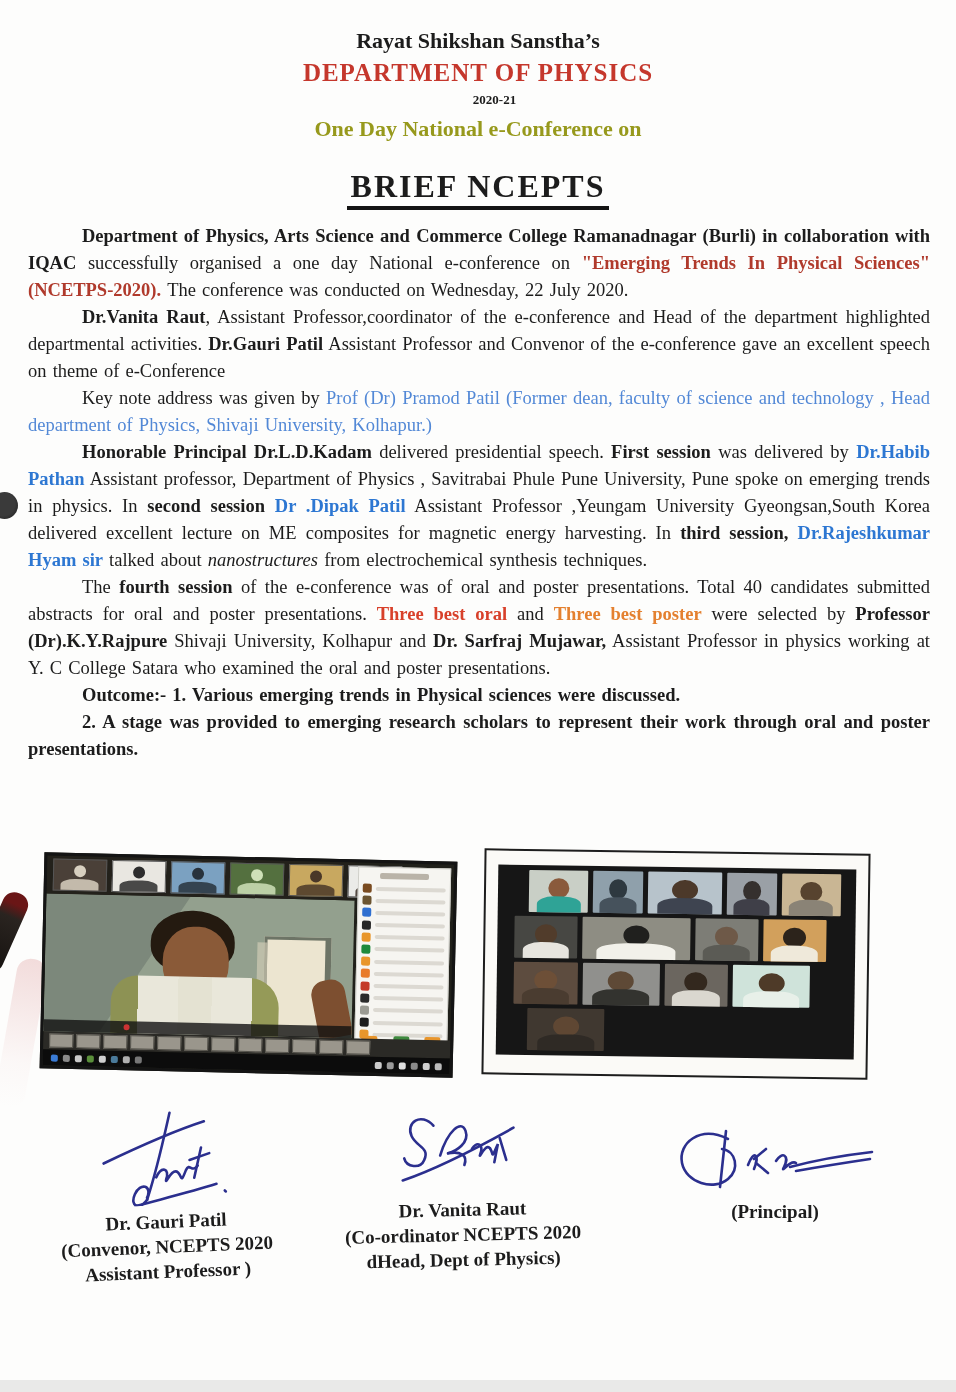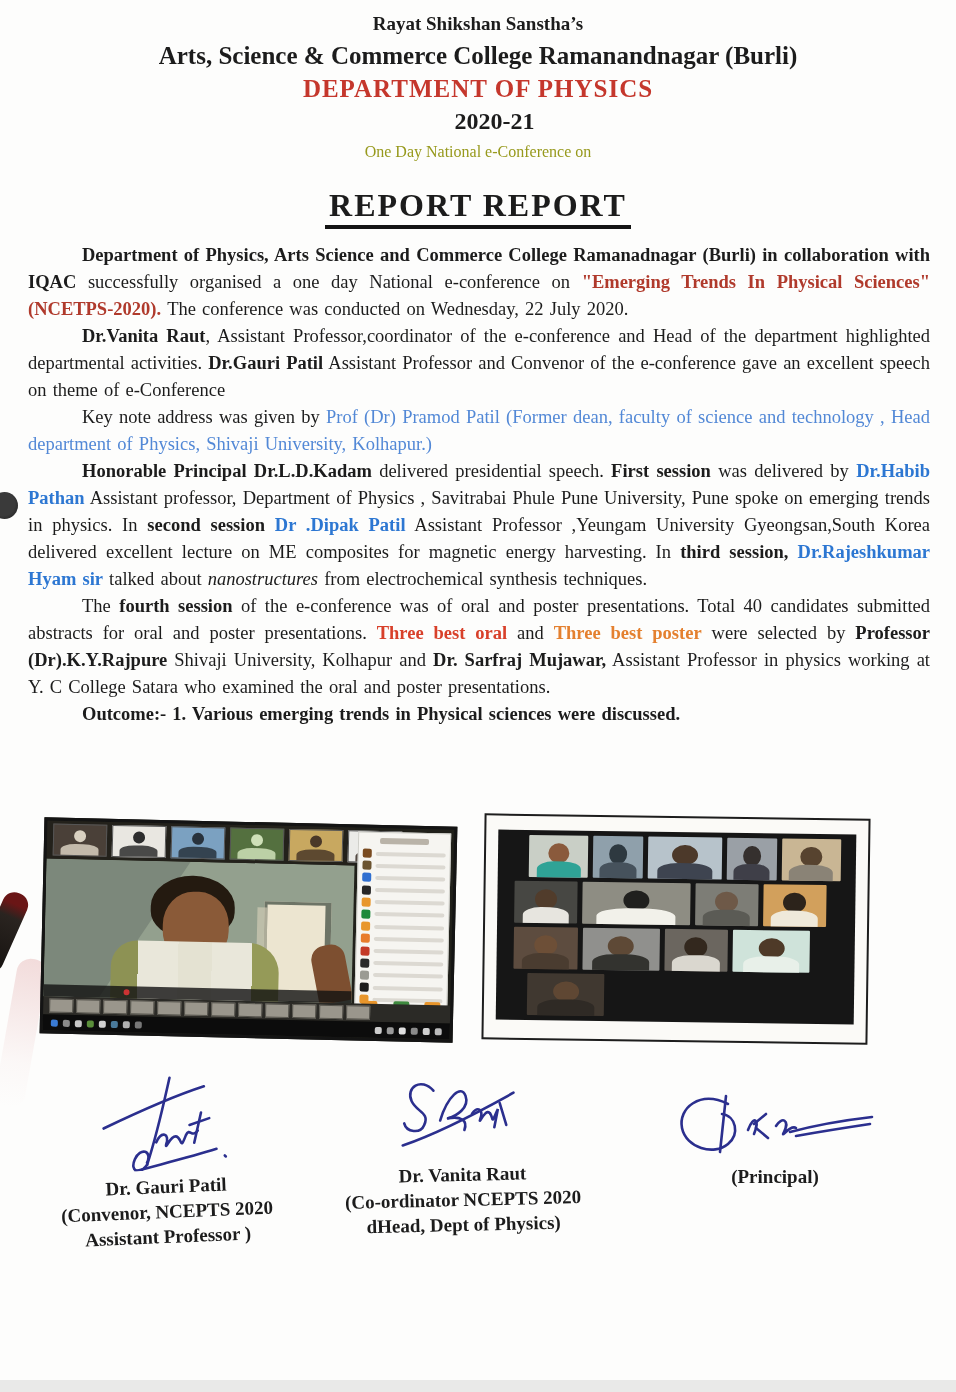--- a/index.html
+++ b/index.html
@@ -3,25 +3,25 @@
 <meta charset="utf-8">
 <style>
   html,body{margin:0;padding:0;}
   body{
     width:956px;height:1392px;position:relative;overflow:hidden;
     background:#fdfdfc;color:var(--ink,#1c1c1c);
     font-family:"Liberation Serif","DejaVu Serif",serif;
   }
   
   .doc-header{text-align:center;padding-top:13px;}
-  .h-line1{font-size:19px;font-weight:bold;}
+  .h-line1{font-size:22px;font-weight:bold;margin-top:15px;}
   .h-line2{font-size:25px;font-weight:bold;margin-top:7px;}
   .h-line3{font-size:25px;font-weight:bold;letter-spacing:1px;color:var(--header-red);margin-top:5px;}
-  .h-line4{font-size:24px;font-weight:bold;margin-top:5px;padding-left:33px;}
-  .h-line5{font-size:16px;font-weight:normal;color:var(--header-olive);margin-top:8px;}
+  .h-line4{font-size:13px;font-weight:bold;margin-top:5px;padding-left:33px;}
+  .h-line5{font-size:22px;font-weight:bold;color:var(--header-olive);margin-top:8px;}
   .h-line6{font-size:23px;font-weight:bold;color:var(--title-red);margin-top:6px;}
   
   .report-title-wrap{text-align:center;margin-top:26px;}
   .report-title{
     display:inline-block;font-size:32px;font-weight:bold;letter-spacing:2px;
     border-bottom:4px solid #141414;padding:0 4px 1px 4px;
   }
   
   .report-body{margin:13px 26px 0 28px;}
   .para{
@@ -117,37 +117,37 @@
   .sig-block.b3{width:250px;margin-left:48px;margin-top:14px;}
   .sig-svg path{fill:none;stroke:var(--signature-ink);stroke-width:2.6;stroke-linecap:round;}
   .sig-name{font-size:19px;font-weight:bold;line-height:25px;}
   .sig-line{font-size:19px;font-weight:bold;line-height:25px;}
 </style>
 </head>
 <body>
 
 <div class="doc-header">
   <div class="h-line1">Rayat Shikshan Sanstha’s</div>
-  <div class="h-line2">Arts, Science &amp; Commerce College Ramanandnagar (Burli)</div>
   <div class="h-line3">DEPARTMENT OF PHYSICS</div>
   <div class="h-line4">2020-21</div>
   <div class="h-line5">One Day National e-Conference on</div>
 </div>
 
 <div class="report-title-wrap">
-  <span class="report-title">REPORT REPORT</span>
+  <span class="report-title">BRIEF NCEPTS</span>
 </div>
 
 <div class="report-body">
     <p class="para"><span class="seg-b">Department of Physics, Arts Science and Commerce College Ramanadnagar (Burli) in collaboration with IQAC </span><span class="seg-n">successfully organised a one day National e-conference on </span><span class="seg-rb">"Emerging Trends In Physical Sciences" (NCETPS-2020). </span><span class="seg-n">The conference was conducted on Wednesday, 22 July 2020.</span></p>
     <p class="para"><span class="seg-b">Dr.Vanita Raut</span><span class="seg-n">, Assistant  Professor,coordinator of the e-conference  and Head of the department highlighted  departmental activities. </span><span class="seg-b">Dr.Gauri Patil</span><span class="seg-n"> Assistant Professor and Convenor of the e-conference gave an excellent speech on theme of e-Conference</span></p>
     <p class="para"><span class="seg-n">Key note address was given by </span><span class="seg-bl">Prof (Dr) Pramod Patil (Former dean, faculty of science and technology , Head department of Physics, Shivaji University, Kolhapur.)</span></p>
     <p class="para"><span class="seg-b">Honorable Principal Dr.L.D.Kadam</span><span class="seg-n">  delivered  presidential speech. </span><span class="seg-b">First session</span><span class="seg-n"> was delivered by </span><span class="seg-blb">Dr.Habib Pathan</span><span class="seg-n"> Assistant professor, Department of Physics , Savitrabai Phule Pune University, Pune spoke on emerging trends in physics. In </span><span class="seg-b">second session </span><span class="seg-blb">Dr .Dipak Patil</span><span class="seg-n"> Assistant Professor ,Yeungam University Gyeongsan,South Korea delivered excellent lecture on ME composites for magnetic energy harvesting. In </span><span class="seg-b">third session, </span><span class="seg-blb">Dr.Rajeshkumar Hyam sir</span><span class="seg-n"> talked about </span><span class="seg-i">nanostructures</span><span class="seg-n"> from electrochemical synthesis techniques.</span></p>
     <p class="para"><span class="seg-n">The </span><span class="seg-b">fourth session</span><span class="seg-n"> of the e-conference was of  oral and poster presentations. Total 40 candidates submitted abstracts for oral and poster presentations. </span><span class="seg-ob">Three best oral</span><span class="seg-n"> and </span><span class="seg-o2b">Three best poster</span><span class="seg-n"> were selected  by </span><span class="seg-b">Professor (Dr).K.Y.Rajpure</span><span class="seg-n">  Shivaji University, Kolhapur and </span><span class="seg-b">Dr. Sarfraj Mujawar,</span><span class="seg-n"> Assistant Professor in physics working at Y. C College Satara who examined the oral and poster presentations.</span></p>
     <p class="para"><span class="seg-b">Outcome:- 1. Various emerging trends in Physical sciences were discussed.</span></p>
+    <p class="para"><span class="seg-b">2. A stage was provided to emerging research scholars to represent their work through oral and poster presentations.</span></p>
   </div>
 
 <div class="punch-hole"></div>
 <div class="pen-shadow"></div>
 <div class="pen"></div>
 <div class="bottom-strip"></div>
 
 <div class="shots">
 
   <div class="shot-left">

